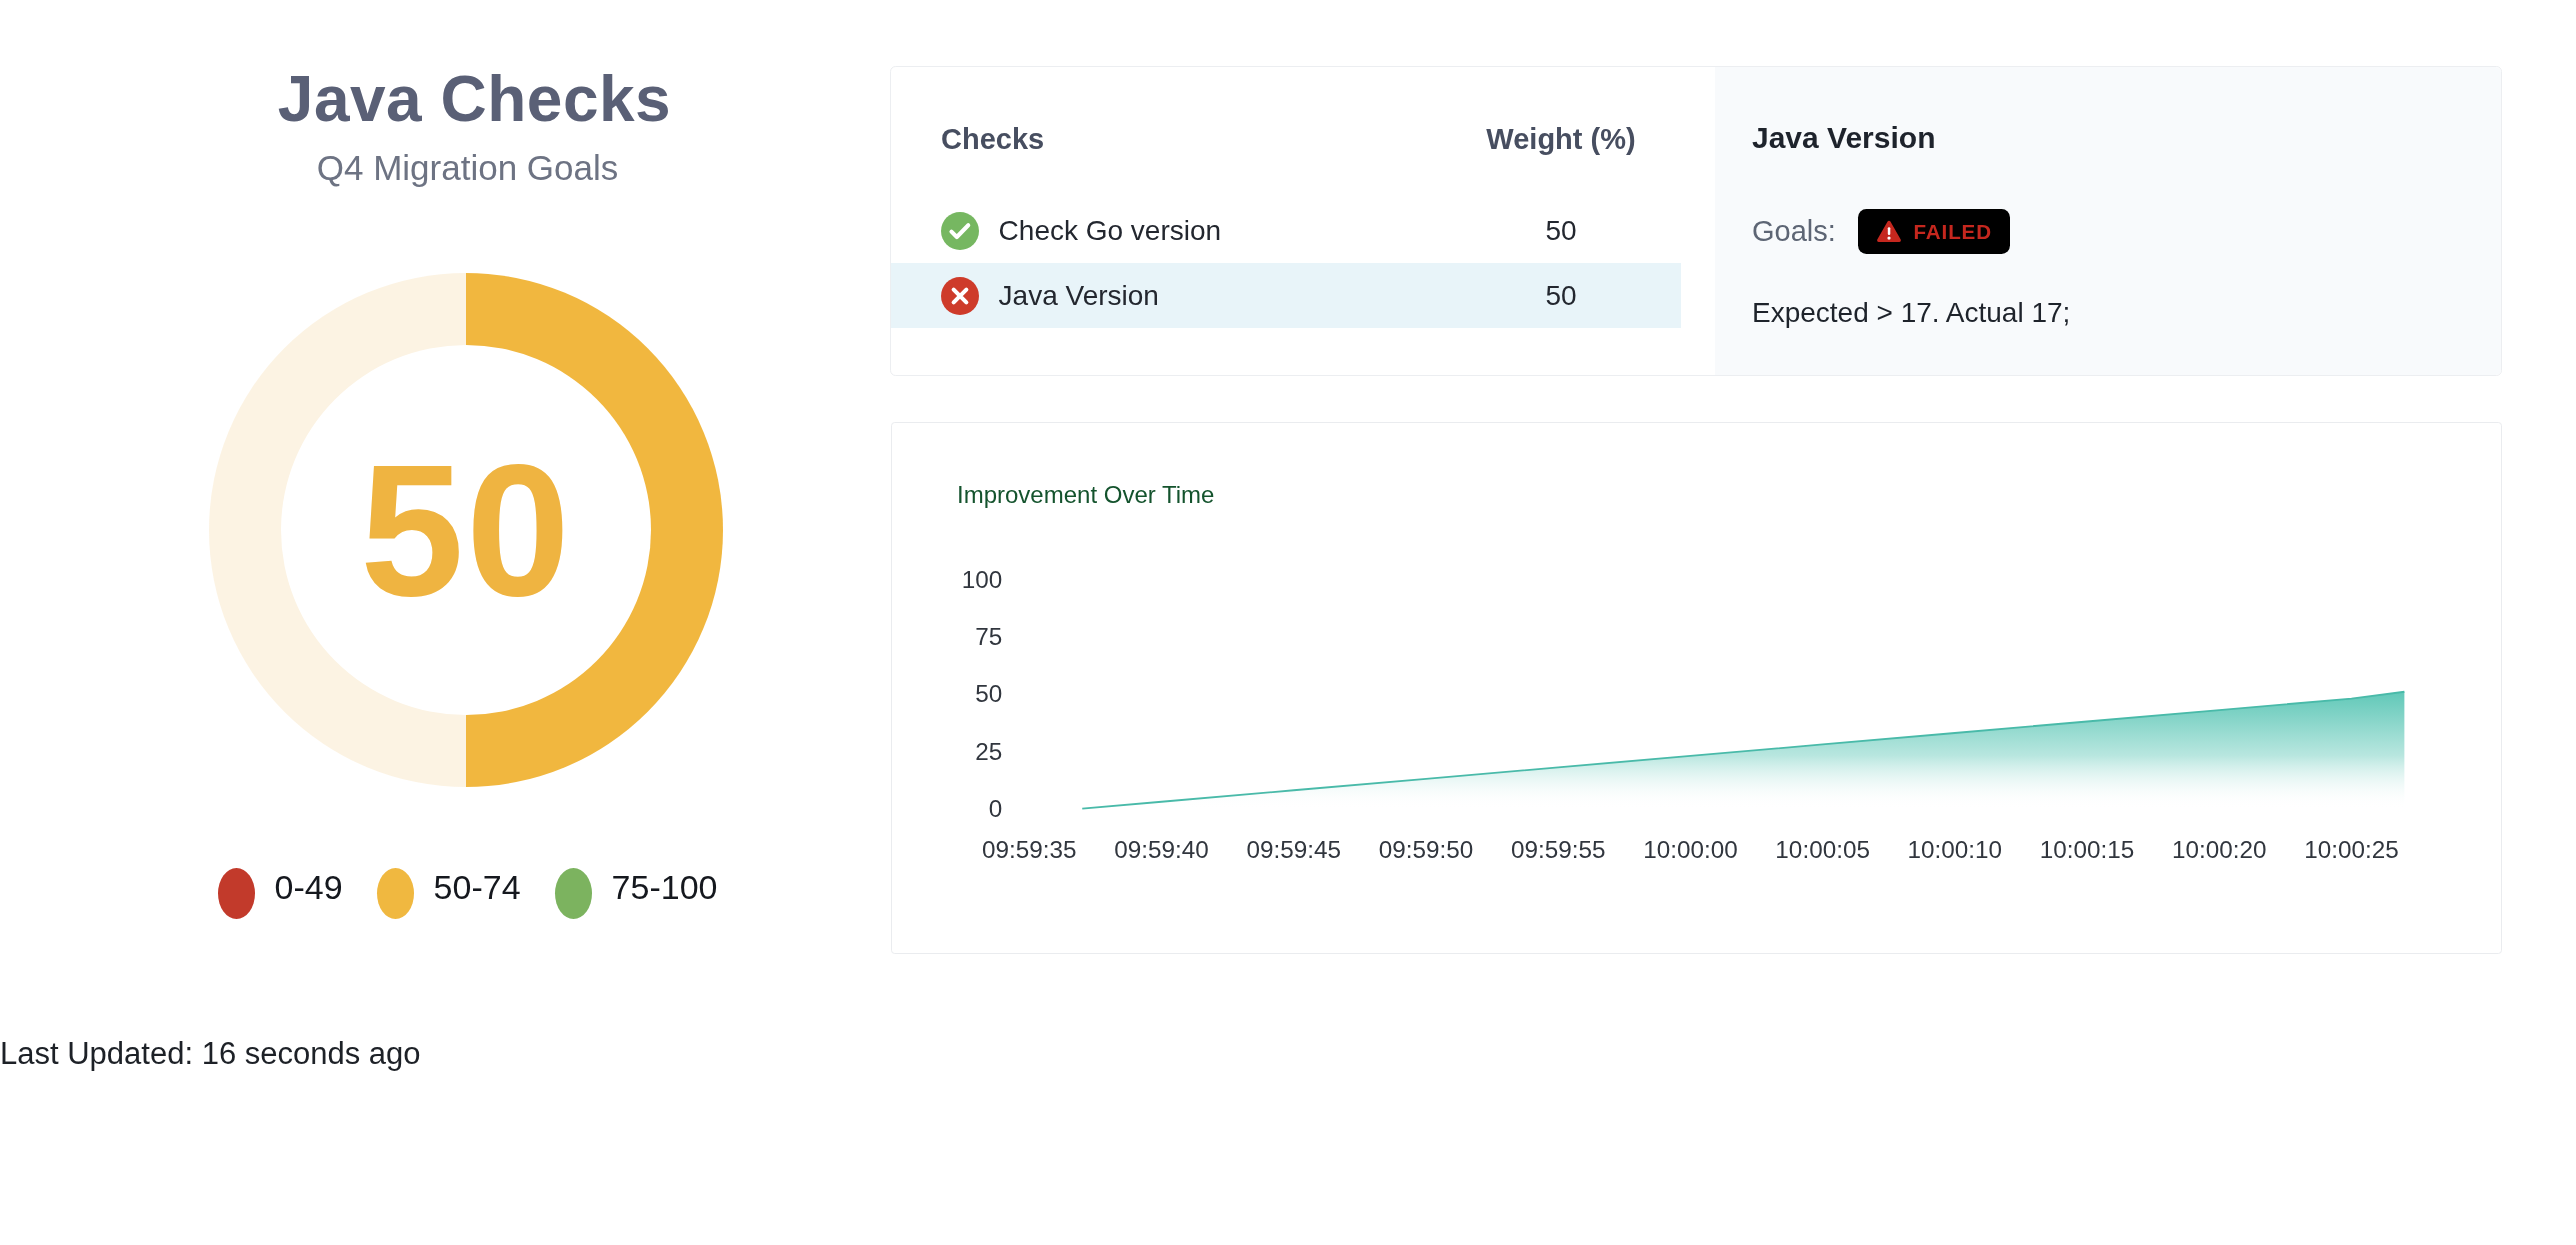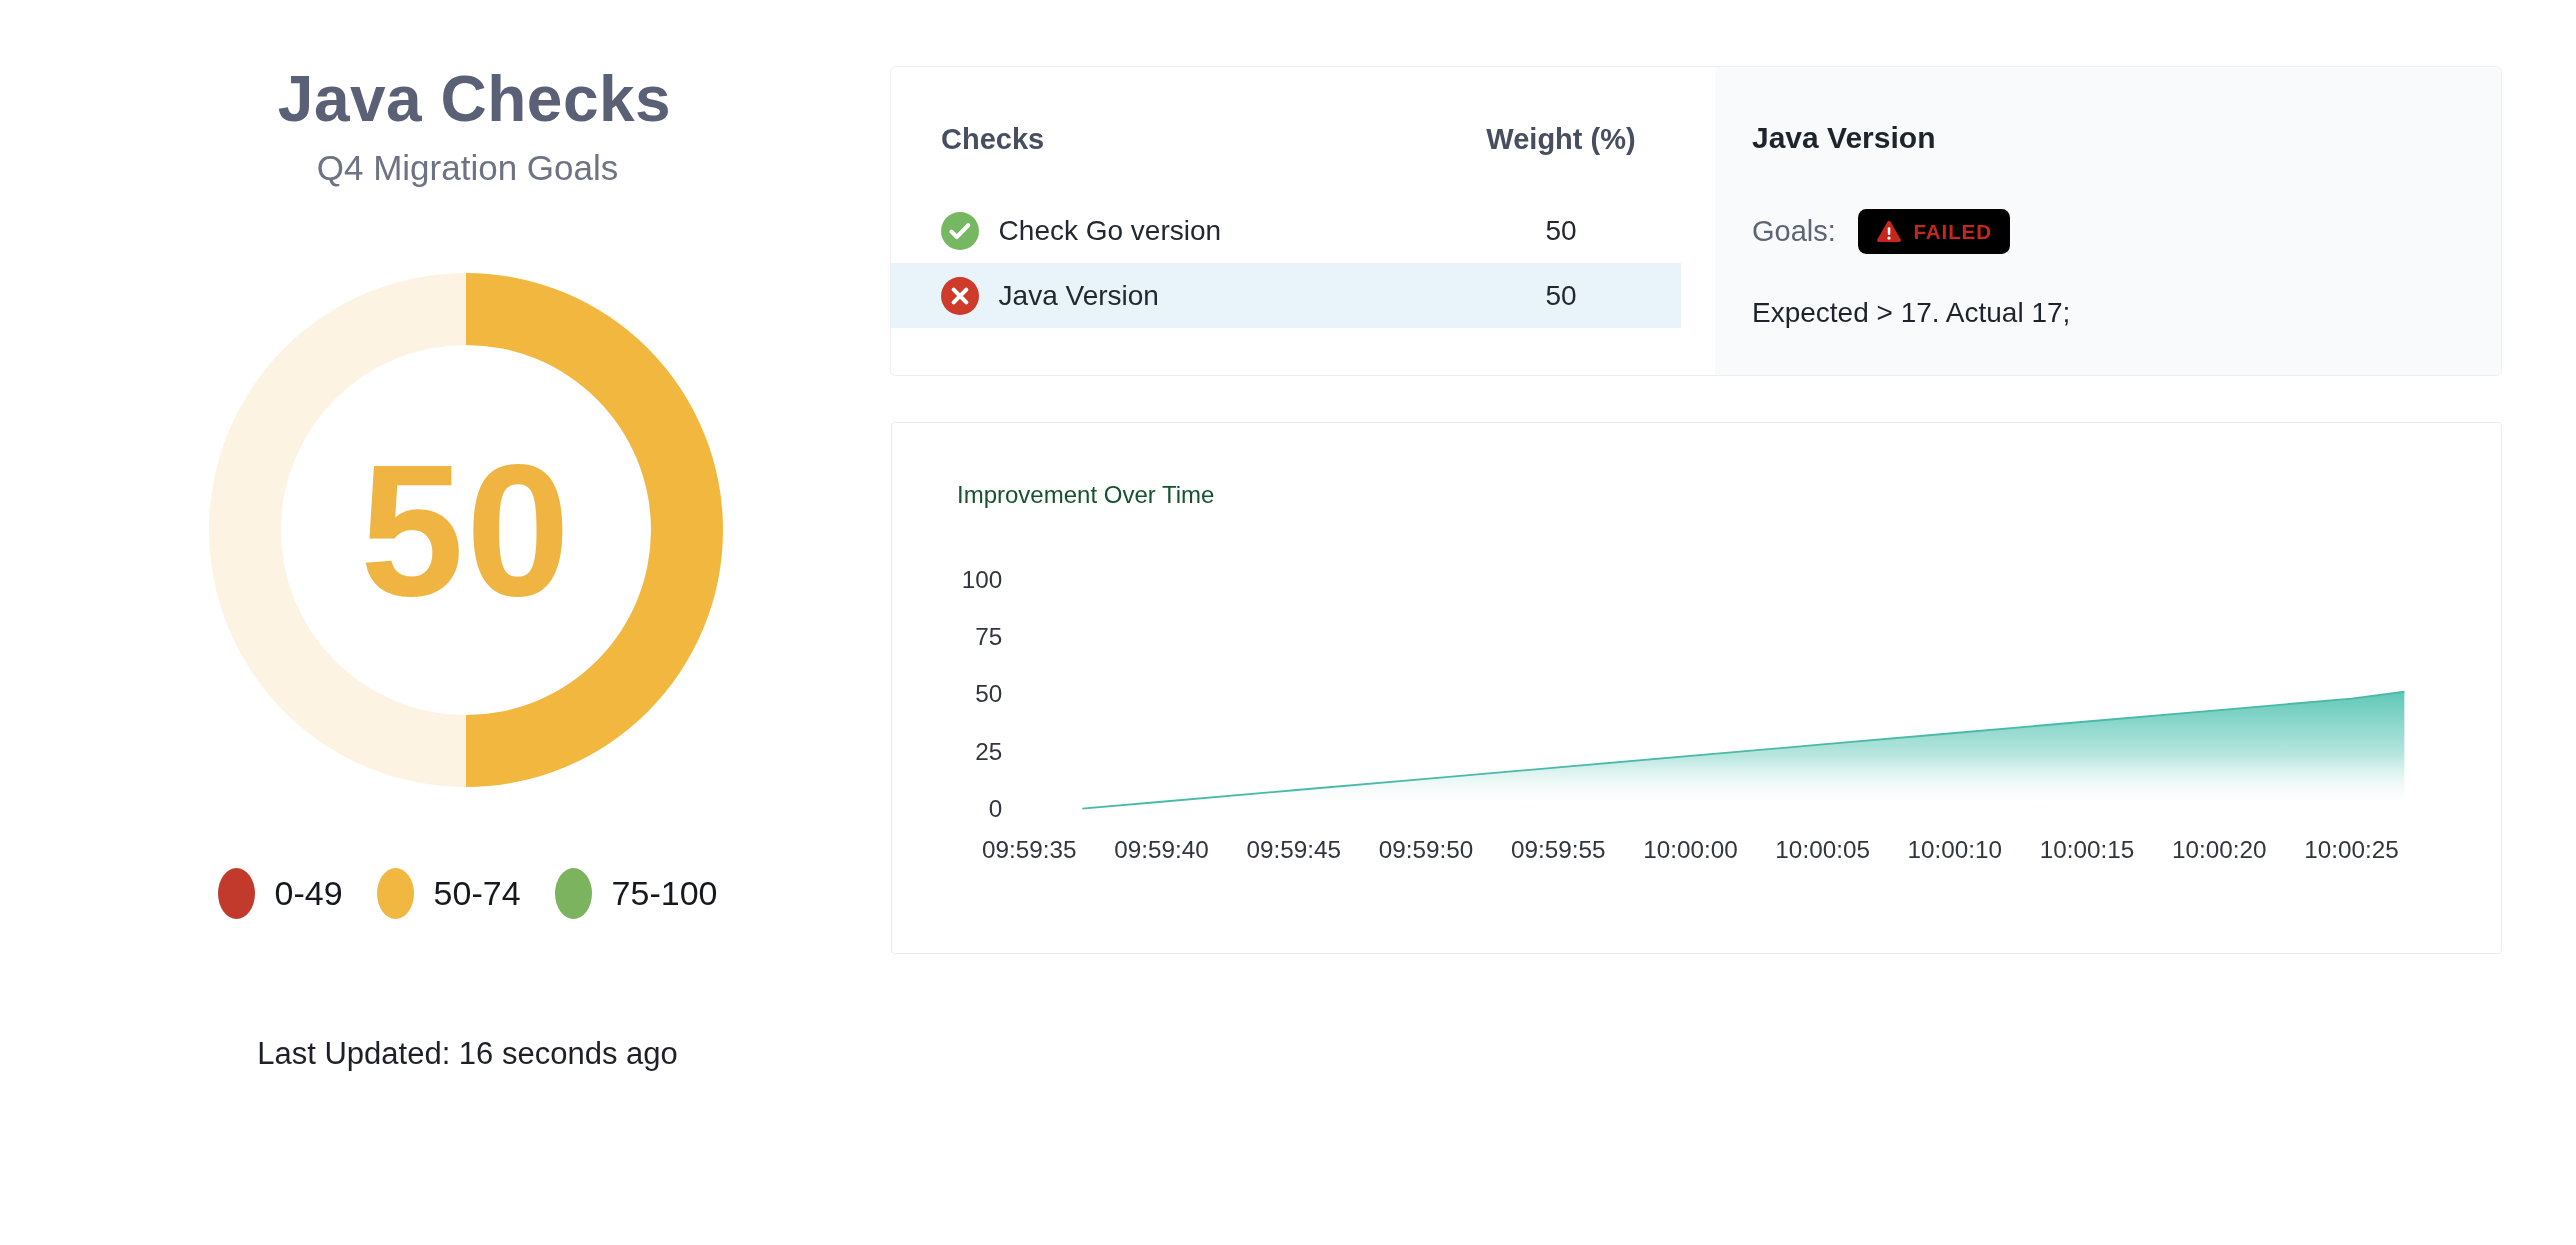--- a/index.html
+++ b/index.html
@@ -36,29 +36,29 @@
     display: flex; align-items: center; justify-content: center;
   }
   .score-number {
     font-size: 187px; font-weight: 700; color: #efb441; line-height: 1;
     letter-spacing: 1.9px;
   }
   .legend {
     position: absolute; left: 0; top: 868px; width: 935px;
     display: flex; justify-content: center; align-items: center; gap: 34px;
   }
-  .legend-item { display: flex; align-items: center; gap: 20px; }
+  .legend-item { display: flex; gap: 20px; }
   .legend-dot {
     width: 37px; height: 51px; border-radius: 50%;
     flex: 0 0 auto;
   }
   .legend-label { font-size: 34px; color: #15181e; }
   .last-updated {
     position: absolute; left: 0; top: 1036px; width: 935px;
-    text-align: center; font-size: 31px; color: #1d2127;
+    font-size: 31px; color: #1d2127;
   }
   .rerun-btn {
     position: absolute; left: 276px; top: 1107px;
     width: 374px; height: 82px;
     border: none; border-radius: 11.2px;
     background: linear-gradient(125deg, #63d9c7 0%, #4cc4b1 45%, #35a28f 100%);
     color: rgba(255,255,255,0.96);
     font-family: "Liberation Sans", sans-serif;
     font-size: 32px; cursor: pointer;
   }

